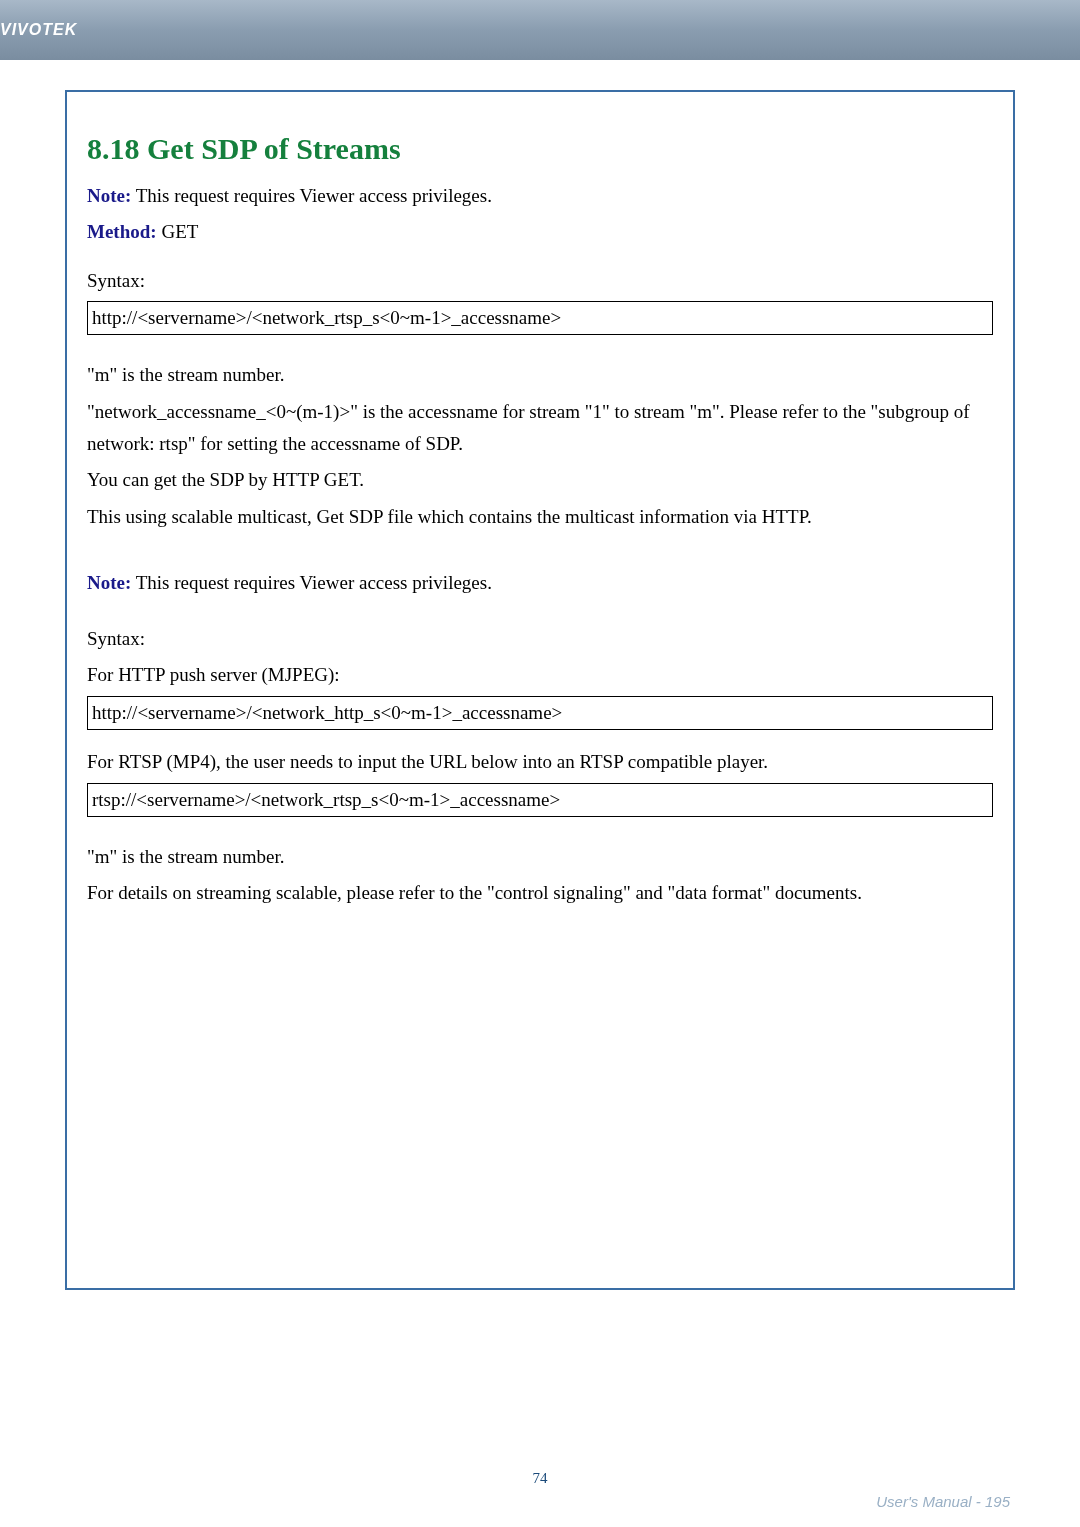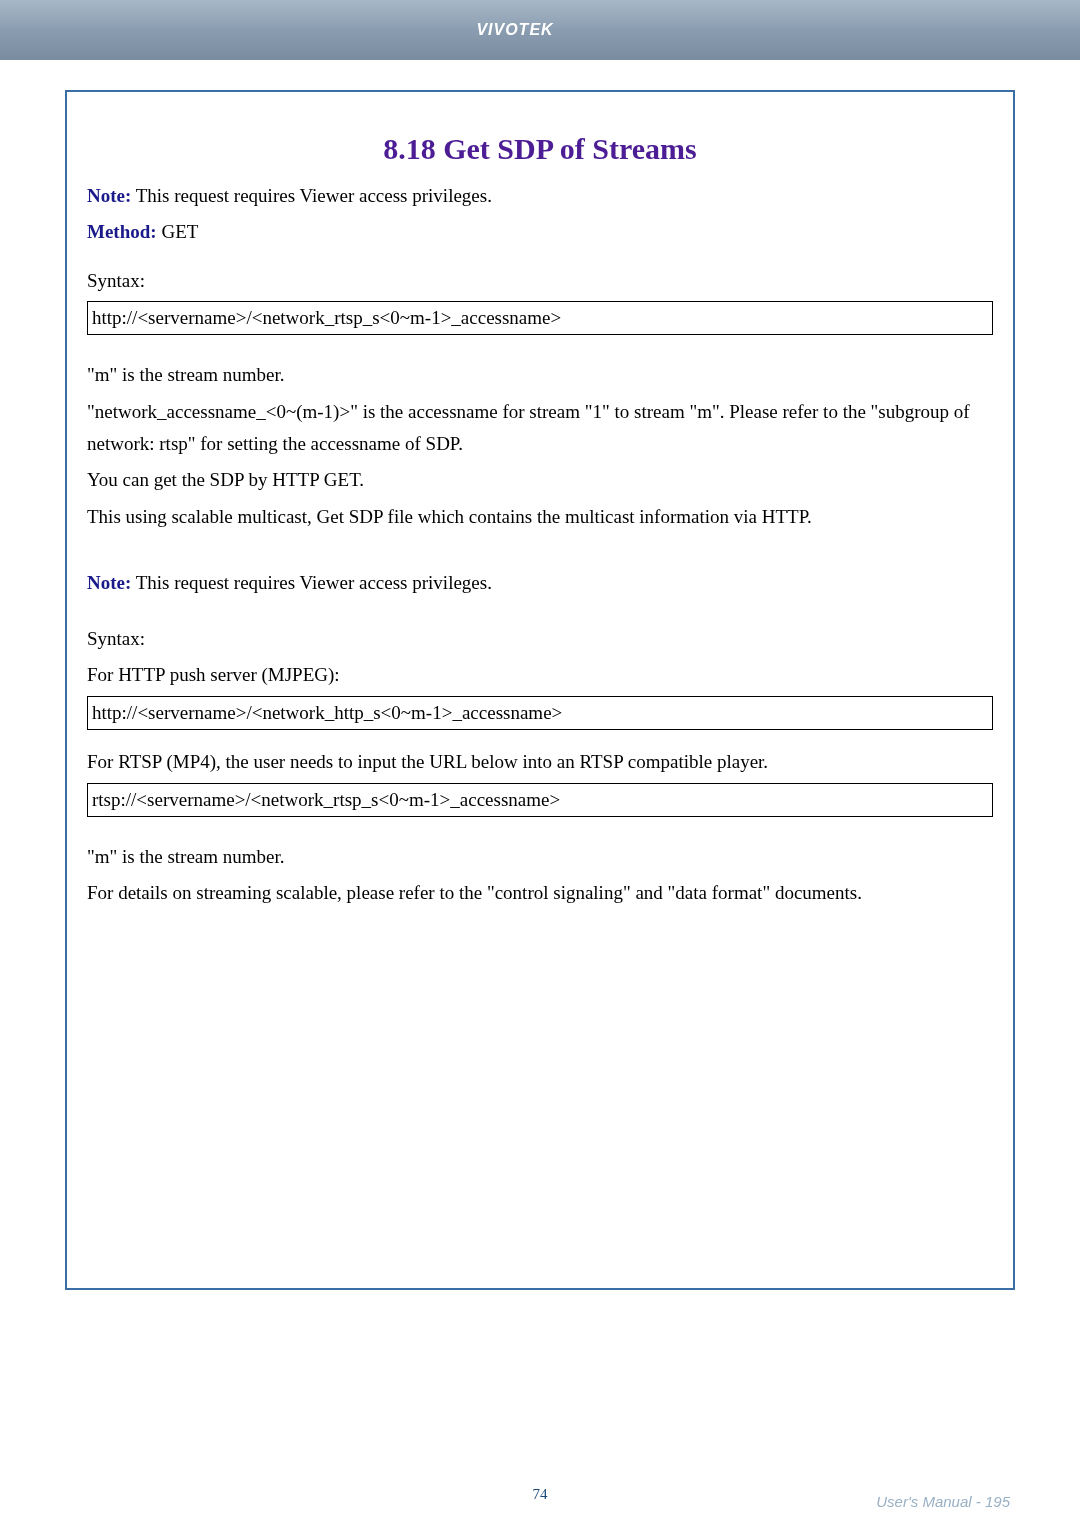--- a/index.html
+++ b/index.html
@@ -13,21 +13,21 @@
       height: 1527px;
       background: #ffffff;
       font-family: "Times New Roman", Times, serif;
       position: relative;
     }
     
     .header-bar {
       height: 60px;
       background: linear-gradient(180deg, #a8b8c8 0%, #8a9db0 50%, #7a8da0 100%);
       display: flex;
-      justify-content: center;
+      justify-content: flex-start;
       align-items: center;
       padding-right: 50px;
     }
     
     .header-text {
       color: #ffffff;
       font-family: Arial, sans-serif;
       font-size: 16px;
       font-style: italic;
       font-weight: bold;
@@ -44,26 +44,25 @@
       min-height: 1200px;
       position: relative;
     }
     
     .content-inner {
       position: relative;
       z-index: 1;
     }
     
     h2 {
-      color: #4c1d95;
+      color: #15803d;
       font-size: 30px;
       font-weight: bold;
       margin-bottom: 14px;
       font-family: "Times New Roman", Times, serif;
-      text-align: center;
     }
     
     .body-text {
       font-size: 19px;
       line-height: 1.7;
       color: #000000;
       margin-bottom: 4px;
     }
     
     .note-label {
@@ -94,21 +93,21 @@
     .small-gap {
       height: 12px;
     }
     
     .medium-gap {
       height: 20px;
     }
     
     .page-number-center {
       position: absolute;
-      bottom: 24px;
+      bottom: 40px;
       left: 50%;
       transform: translateX(-50%);
       color: #1a4a7a;
       font-size: 15px;
     }
     
     .footer-right {
       position: absolute;
       bottom: 17px;
       right: 70px;

